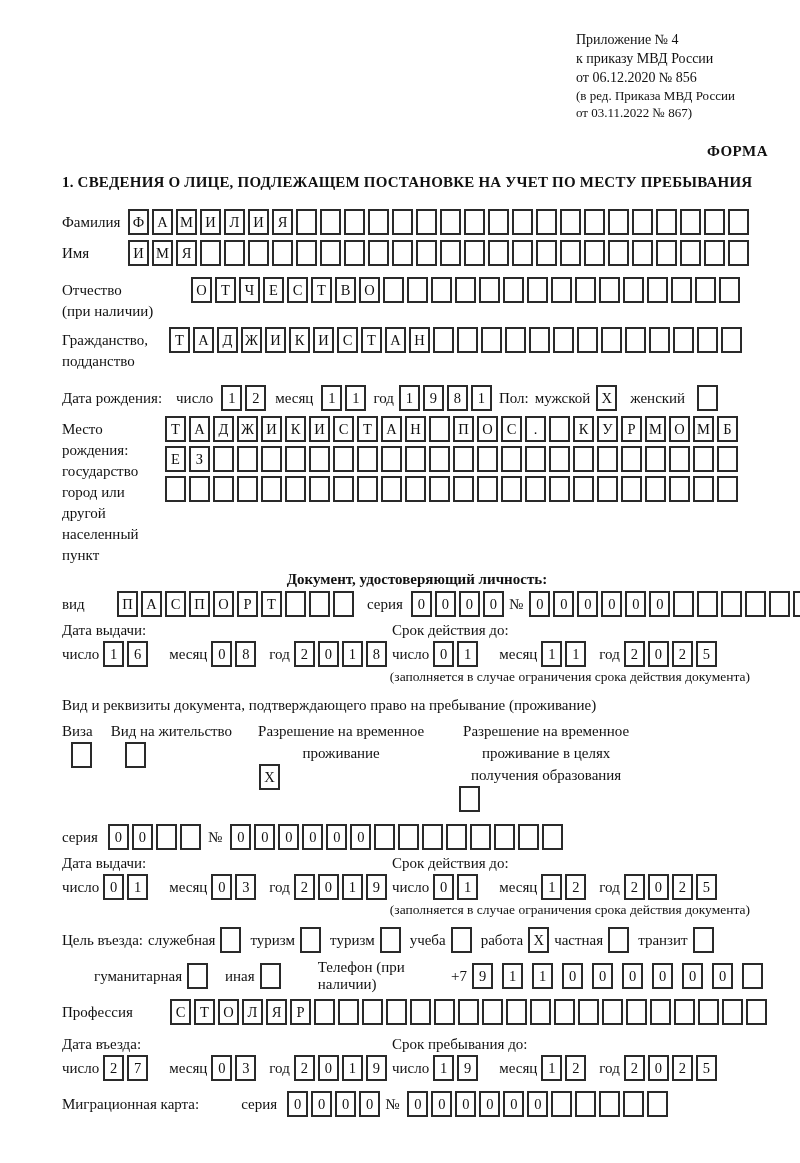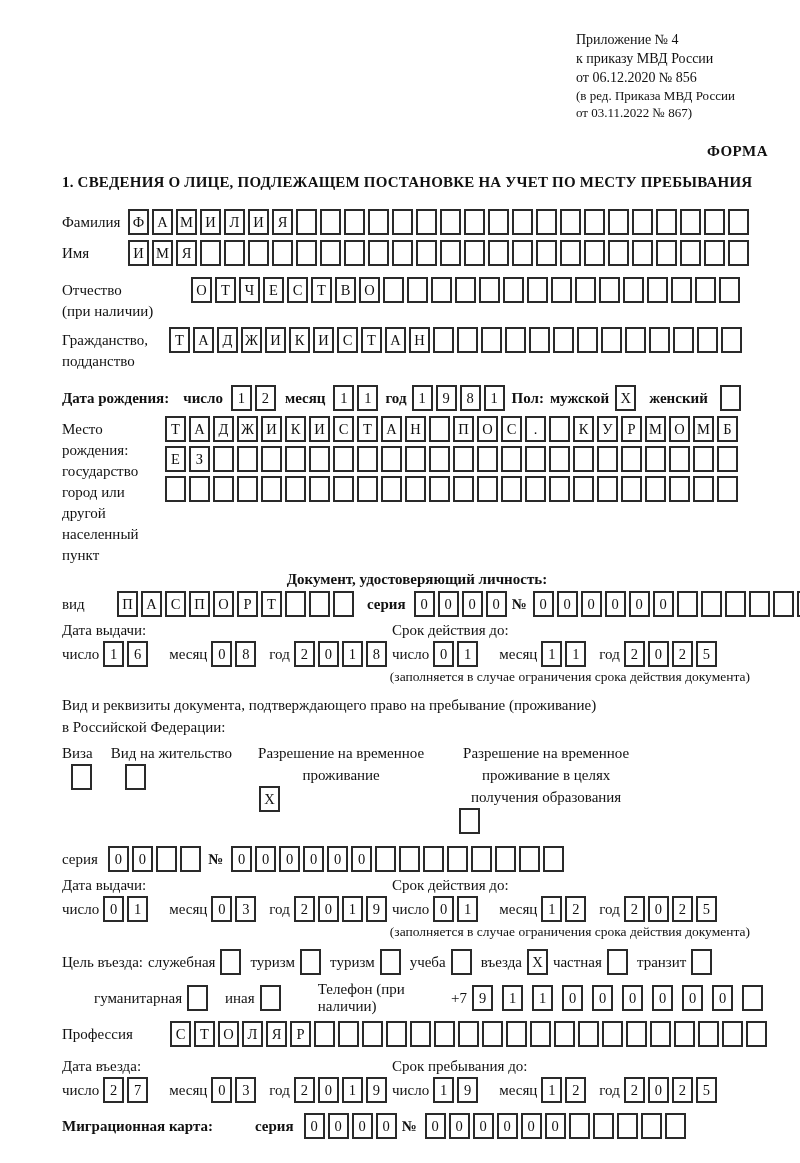--- a/index.html
+++ b/index.html
@@ -24,21 +24,21 @@
   .lbl { line-height:26px; flex:none; }
   .lbl2 { line-height:21px; padding-top:3px; flex:none; }
   .cells { display:flex; flex-wrap:nowrap; }
   .cell {
     flex:none; width:21px; height:26px; border:2px solid #2a2a2a; margin-right:3px;
     text-align:center; font-size:14.5px; line-height:22px; background:#fff;
   }
   .cellrows .cells { margin-bottom:4px; }
   .w66 { width:66px; } .w129 { width:129px; } .w107 { width:107px; } .w103 { width:103px; }
   .w55 { width:55px; } .w108 { width:108px; }
-  .mid { line-height:26px;font-weight:bold; }
+  .mid { line-height:26px; }
   
   .dates { display:flex; margin-bottom:2px; }
   .date-col { width:330px; }
   .date-col.right { width:380px; }
   .date-title { text-align:left; margin-bottom:2px; }
   .date-cells { display:flex; align-items:center; }
   .date-cells .t { margin-right:4px; }
   .date-cells .g { display:flex; margin-right:10px; }
   .small-note { font-size:13.5px; text-align:right; padding-right:22px; margin:1px 0 9px 0; }
   
@@ -403,21 +403,20 @@
             <span class="cell">0</span>
             <span class="cell">2</span>
             <span class="cell">5</span>
           </span>
       </div>
     </div>
   </div>
   <div class="small-note">(заполняется в случае ограничения срока действия документа)</div>
 
   <div class="res-line">Вид и реквизиты документа, подтверждающего право на пребывание (проживание)</div>
-  <div class="res-line" style="margin-bottom:4px">в Российской Федерации:</div>
   <div class="options">
     <span class="opt">
       <span class="otxt">Виза</span>
       <span class="cell cbox"></span>
     </span>
     <span class="opt">
       <span class="otxt">Вид на жительство</span>
       <span class="cell cbox" style="margin-left:14px"></span>
     </span>
     <span class="opt">
@@ -507,21 +506,21 @@
   <div class="purpose">
     <span class="ptxt">Цель въезда:</span>
     <span class="ptxt">служебная</span>
     <span class="cell"></span>
     <span class="ptxt">туризм</span>
     <span class="cell"></span>
     <span class="ptxt">туризм</span>
     <span class="cell"></span>
     <span class="ptxt">учеба</span>
     <span class="cell"></span>
-    <span class="ptxt">въезда</span>
+    <span class="ptxt">работа</span>
     <span class="cell" style="margin-right:5px">X</span>
     <span class="ptxt">частная</span>
     <span class="cell"></span>
     <span class="ptxt">транзит</span>
     <span class="cell"></span>
   </div>
   <div class="purpose indent65">
     <span class="ptxt">гуманитарная</span>
     <span class="cell"></span>
     <span class="ptxt" style="margin-left:8px">иная</span>

